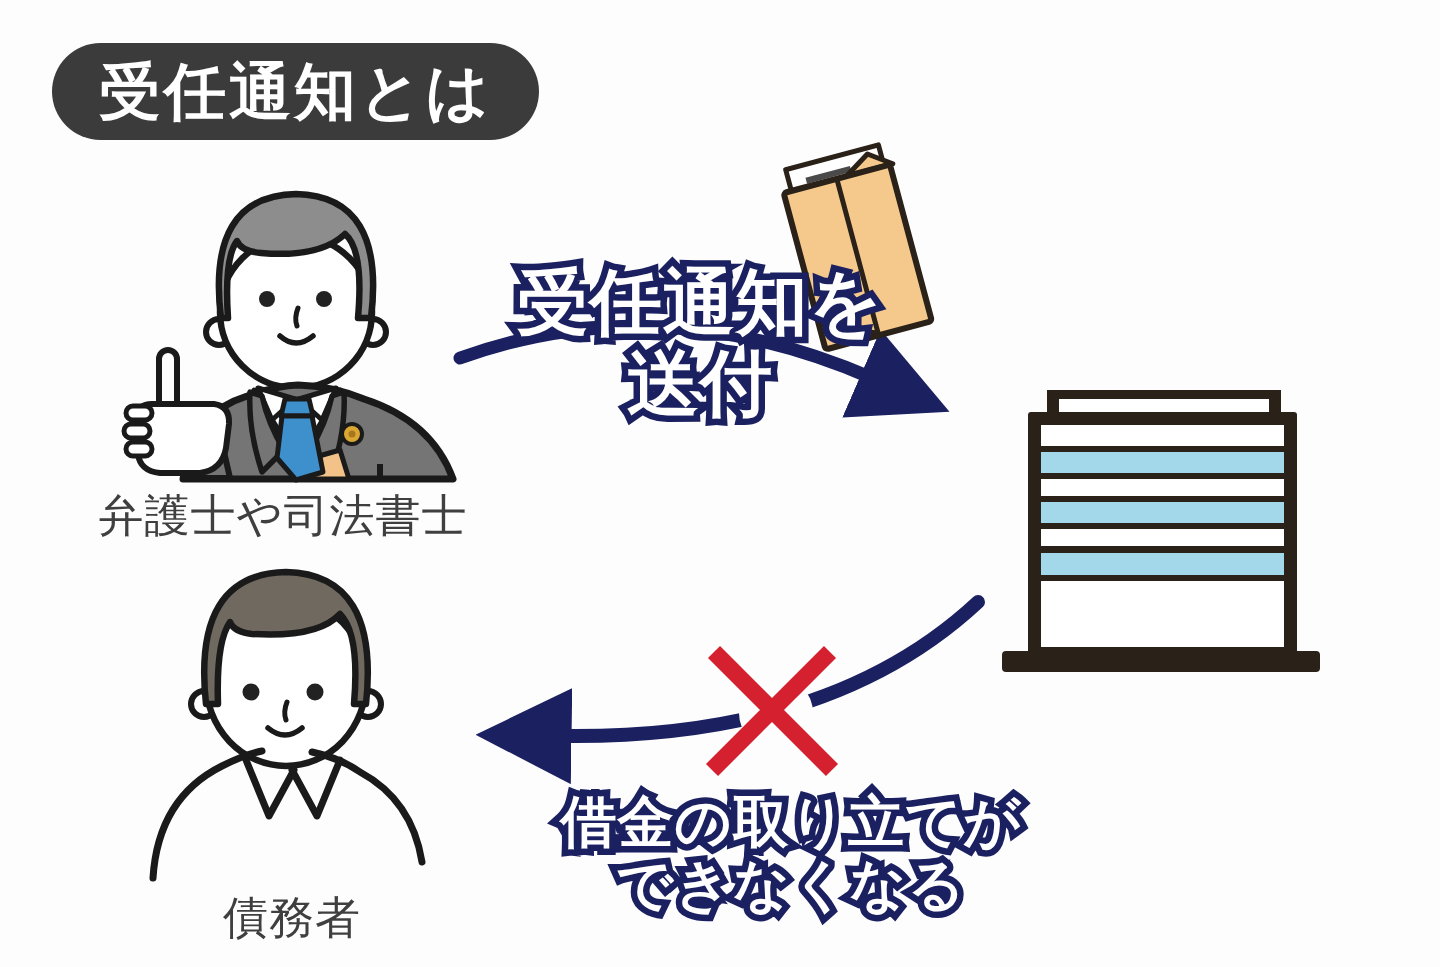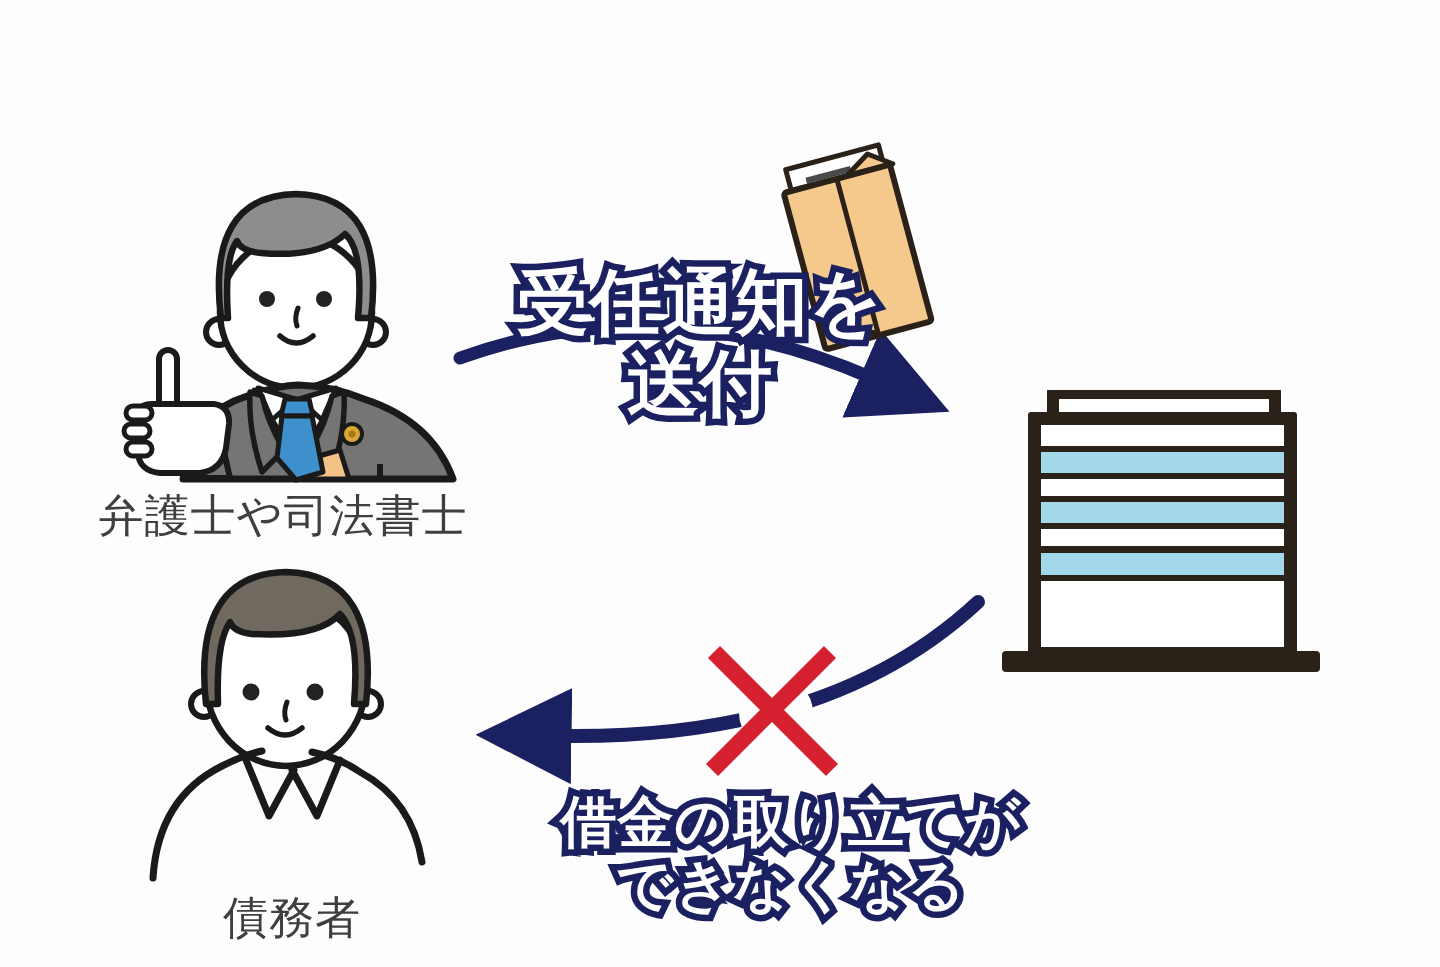--- a/index.html
+++ b/index.html
@@ -144,20 +144,23 @@
       <circle cx="315" cy="692" r="8.5" fill="#222222"></circle>
       <path d="M287 702 Q283 712 286 720" fill="none" stroke="#1a1a1a" stroke-width="5" stroke-linecap="round"></path>
       <path d="M268 728 Q285 742 302 728" fill="none" stroke="#1a1a1a" stroke-width="5.5" stroke-linecap="round"></path>
       <path d="M153 878 Q158 798 222 766 Q246 754 262 751" fill="none" stroke="#1a1a1a" stroke-width="7" stroke-linecap="round"></path>
       <path d="M312 752 Q340 758 360 772 Q412 800 422 862" fill="none" stroke="#1a1a1a" stroke-width="7" stroke-linecap="round"></path>
       <path d="M246 760 L269 816 L294 770" fill="none" stroke="#1a1a1a" stroke-width="7" stroke-linecap="round"></path>
       <path d="M340 760 L317 816 L292 770" fill="none" stroke="#1a1a1a" stroke-width="7" stroke-linecap="round"></path>
     </g>
   </svg>
 
+  <div class="badge">
+    <span>受任通知とは</span>
+  </div>
 
   <div class="actor-label lbl-lawyer">弁護士や司法書士</div>
   <div class="actor-label lbl-debtor">債務者</div>
 
   <div class="cap cap1 cap-send">
     <div class="cap-line">
       <span class="stroke-layer">受任通知を</span>
       <span class="fill-layer">受任通知を</span>
     </div>
     <div class="cap-line">

